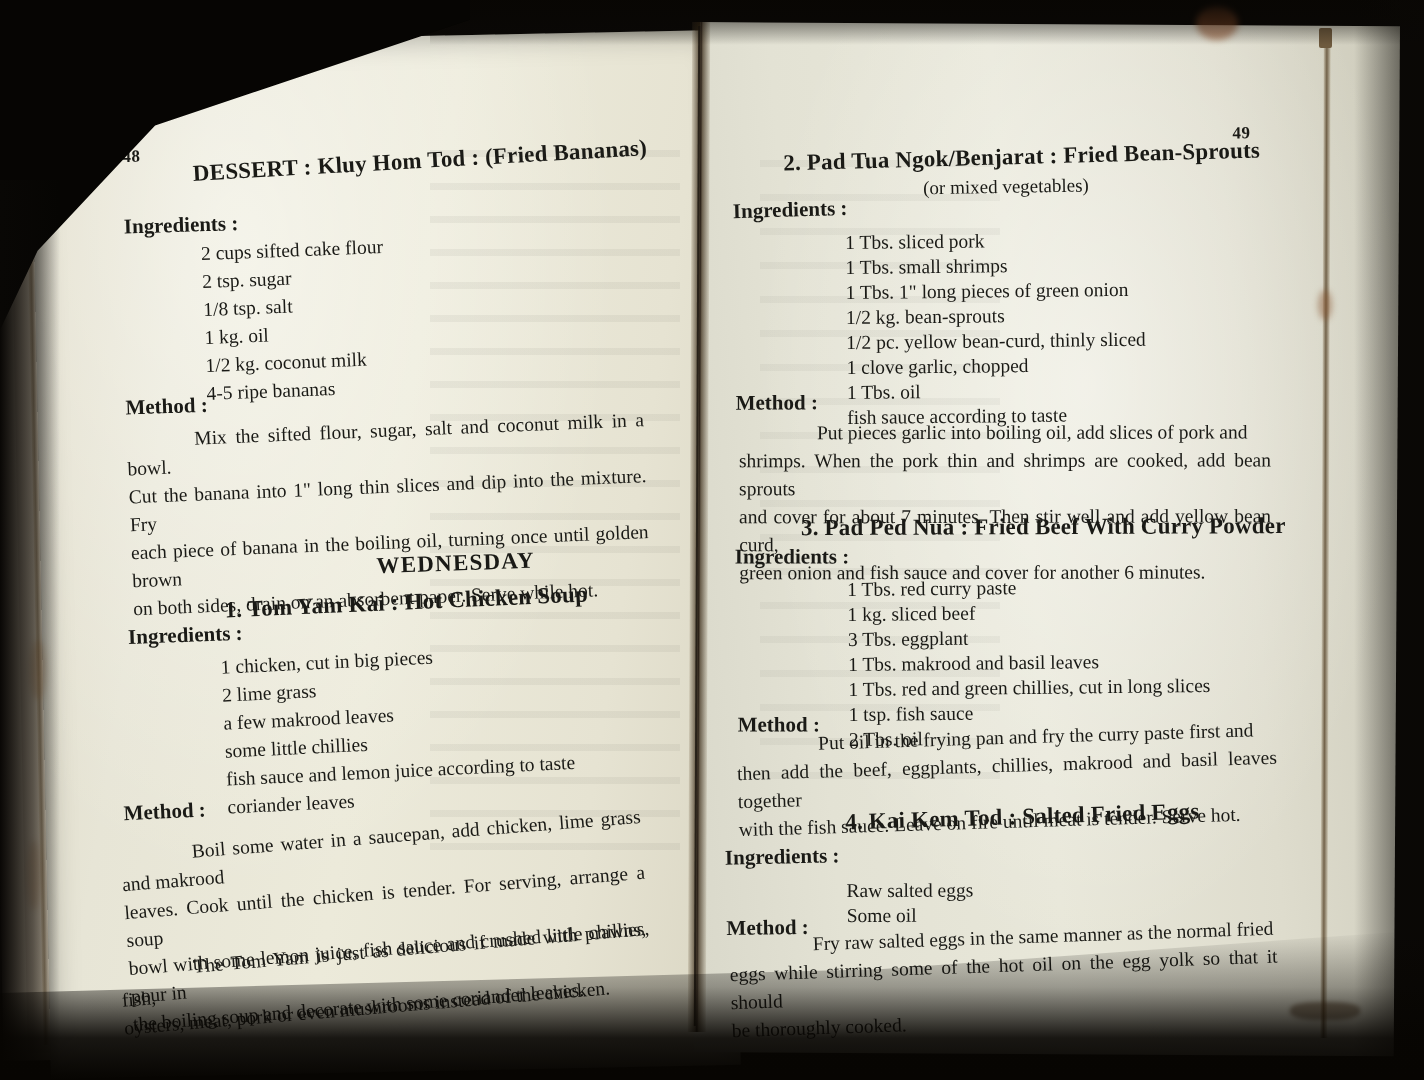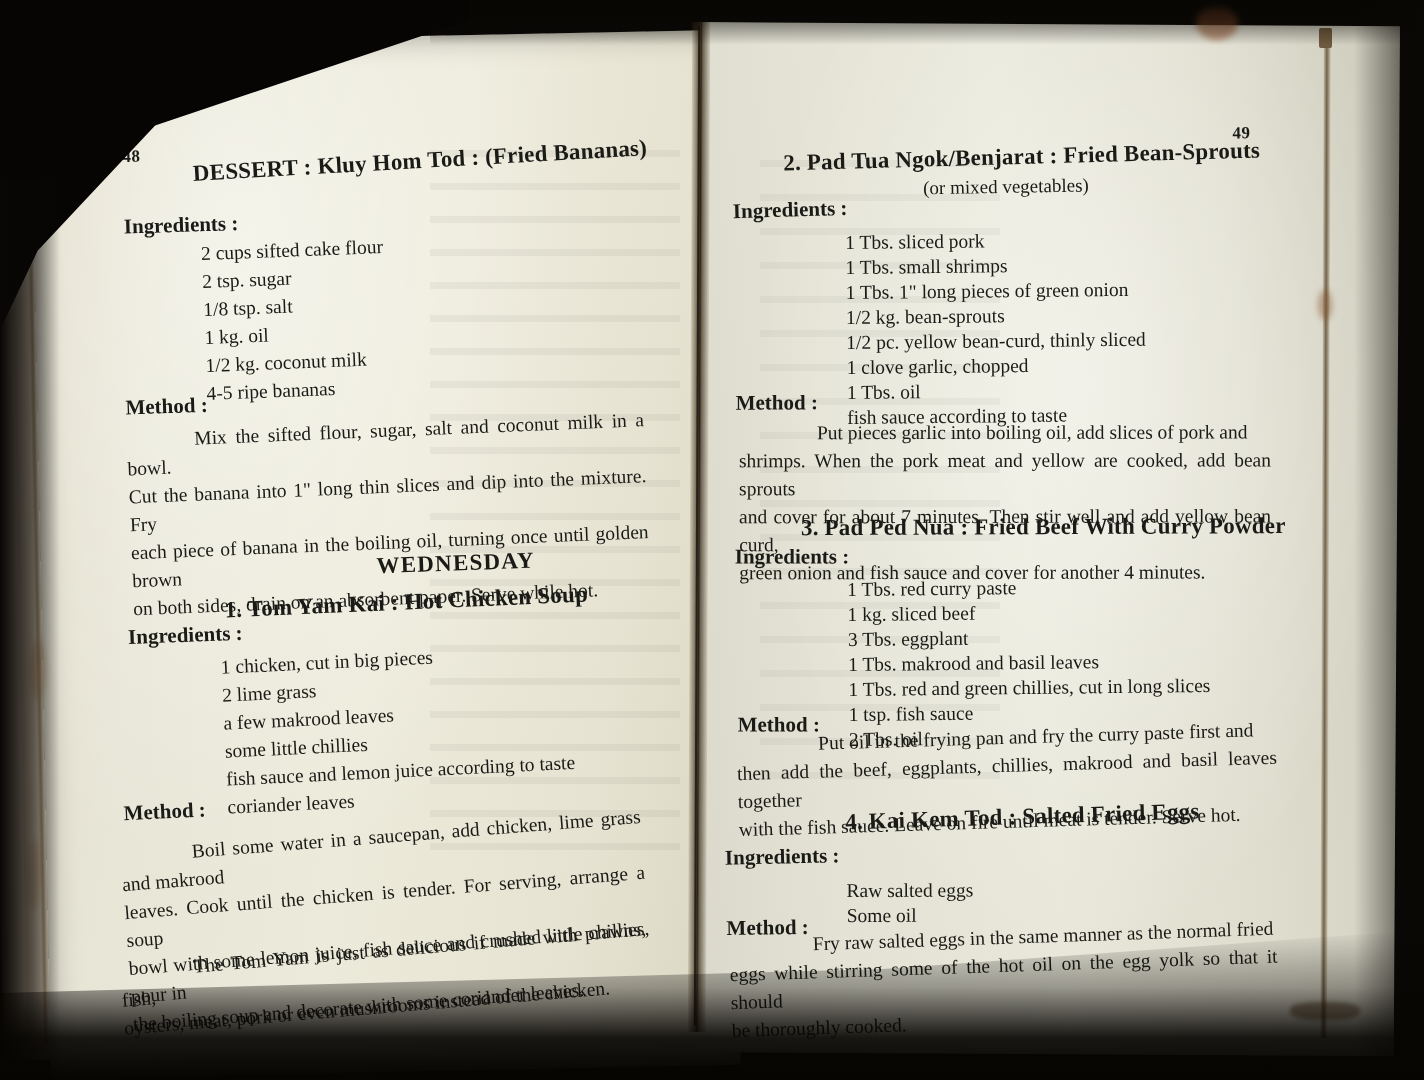--- a/index.html
+++ b/index.html
@@ -183,23 +183,23 @@
         <div class="ing" style="margin-bottom:3px;">1/2 pc. yellow bean-curd, thinly sliced</div>
         <div class="ing" style="margin-bottom:3px;">1 clove garlic, chopped</div>
         <div class="ing" style="margin-bottom:3px;">1 Tbs. oil</div>
         <div class="ing">fish sauce according to taste</div>
       </div>
 
       <div class="tb label" style="left:38px;top:368px;transform:rotate(-.6deg);">Method :</div>
 
       <div class="para" style="left:42px;top:395px;width:532px;transform:rotate(-.45deg);">
         <div class="body" style="text-indent:78px;">Put pieces garlic into boiling oil, add slices of pork and</div>
-        <div class="body">shrimps. When the pork meat and yellow are cooked, add bean sprouts</div>
+        <div class="body">shrimps. When the pork thin and shrimps are cooked, add bean sprouts</div>
         <div class="body">and cover for about 7 minutes. Then stir well and add yellow bean curd,</div>
-        <div class="body nojust">green onion and fish sauce and cover for another 4 minutes.</div>
+        <div class="body nojust">green onion and fish sauce and cover for another 6 minutes.</div>
       </div>
 
       <div class="tb recipe-title" style="left:104px;top:490px;transform:rotate(-.6deg);">3. Pad Ped Nua : Fried Beef With Curry Powder</div>
 
       <div class="tb label" style="left:38px;top:522px;transform:rotate(-.3deg);">Ingredients :</div>
 
       <div class="para" style="left:152px;top:552px;width:470px;transform:rotate(-1deg);">
         <div class="ing" style="margin-bottom:3px;">1 Tbs. red curry paste</div>
         <div class="ing" style="margin-bottom:3px;">1 kg. sliced beef</div>
         <div class="ing" style="margin-bottom:3px;">3 Tbs. eggplant</div>

